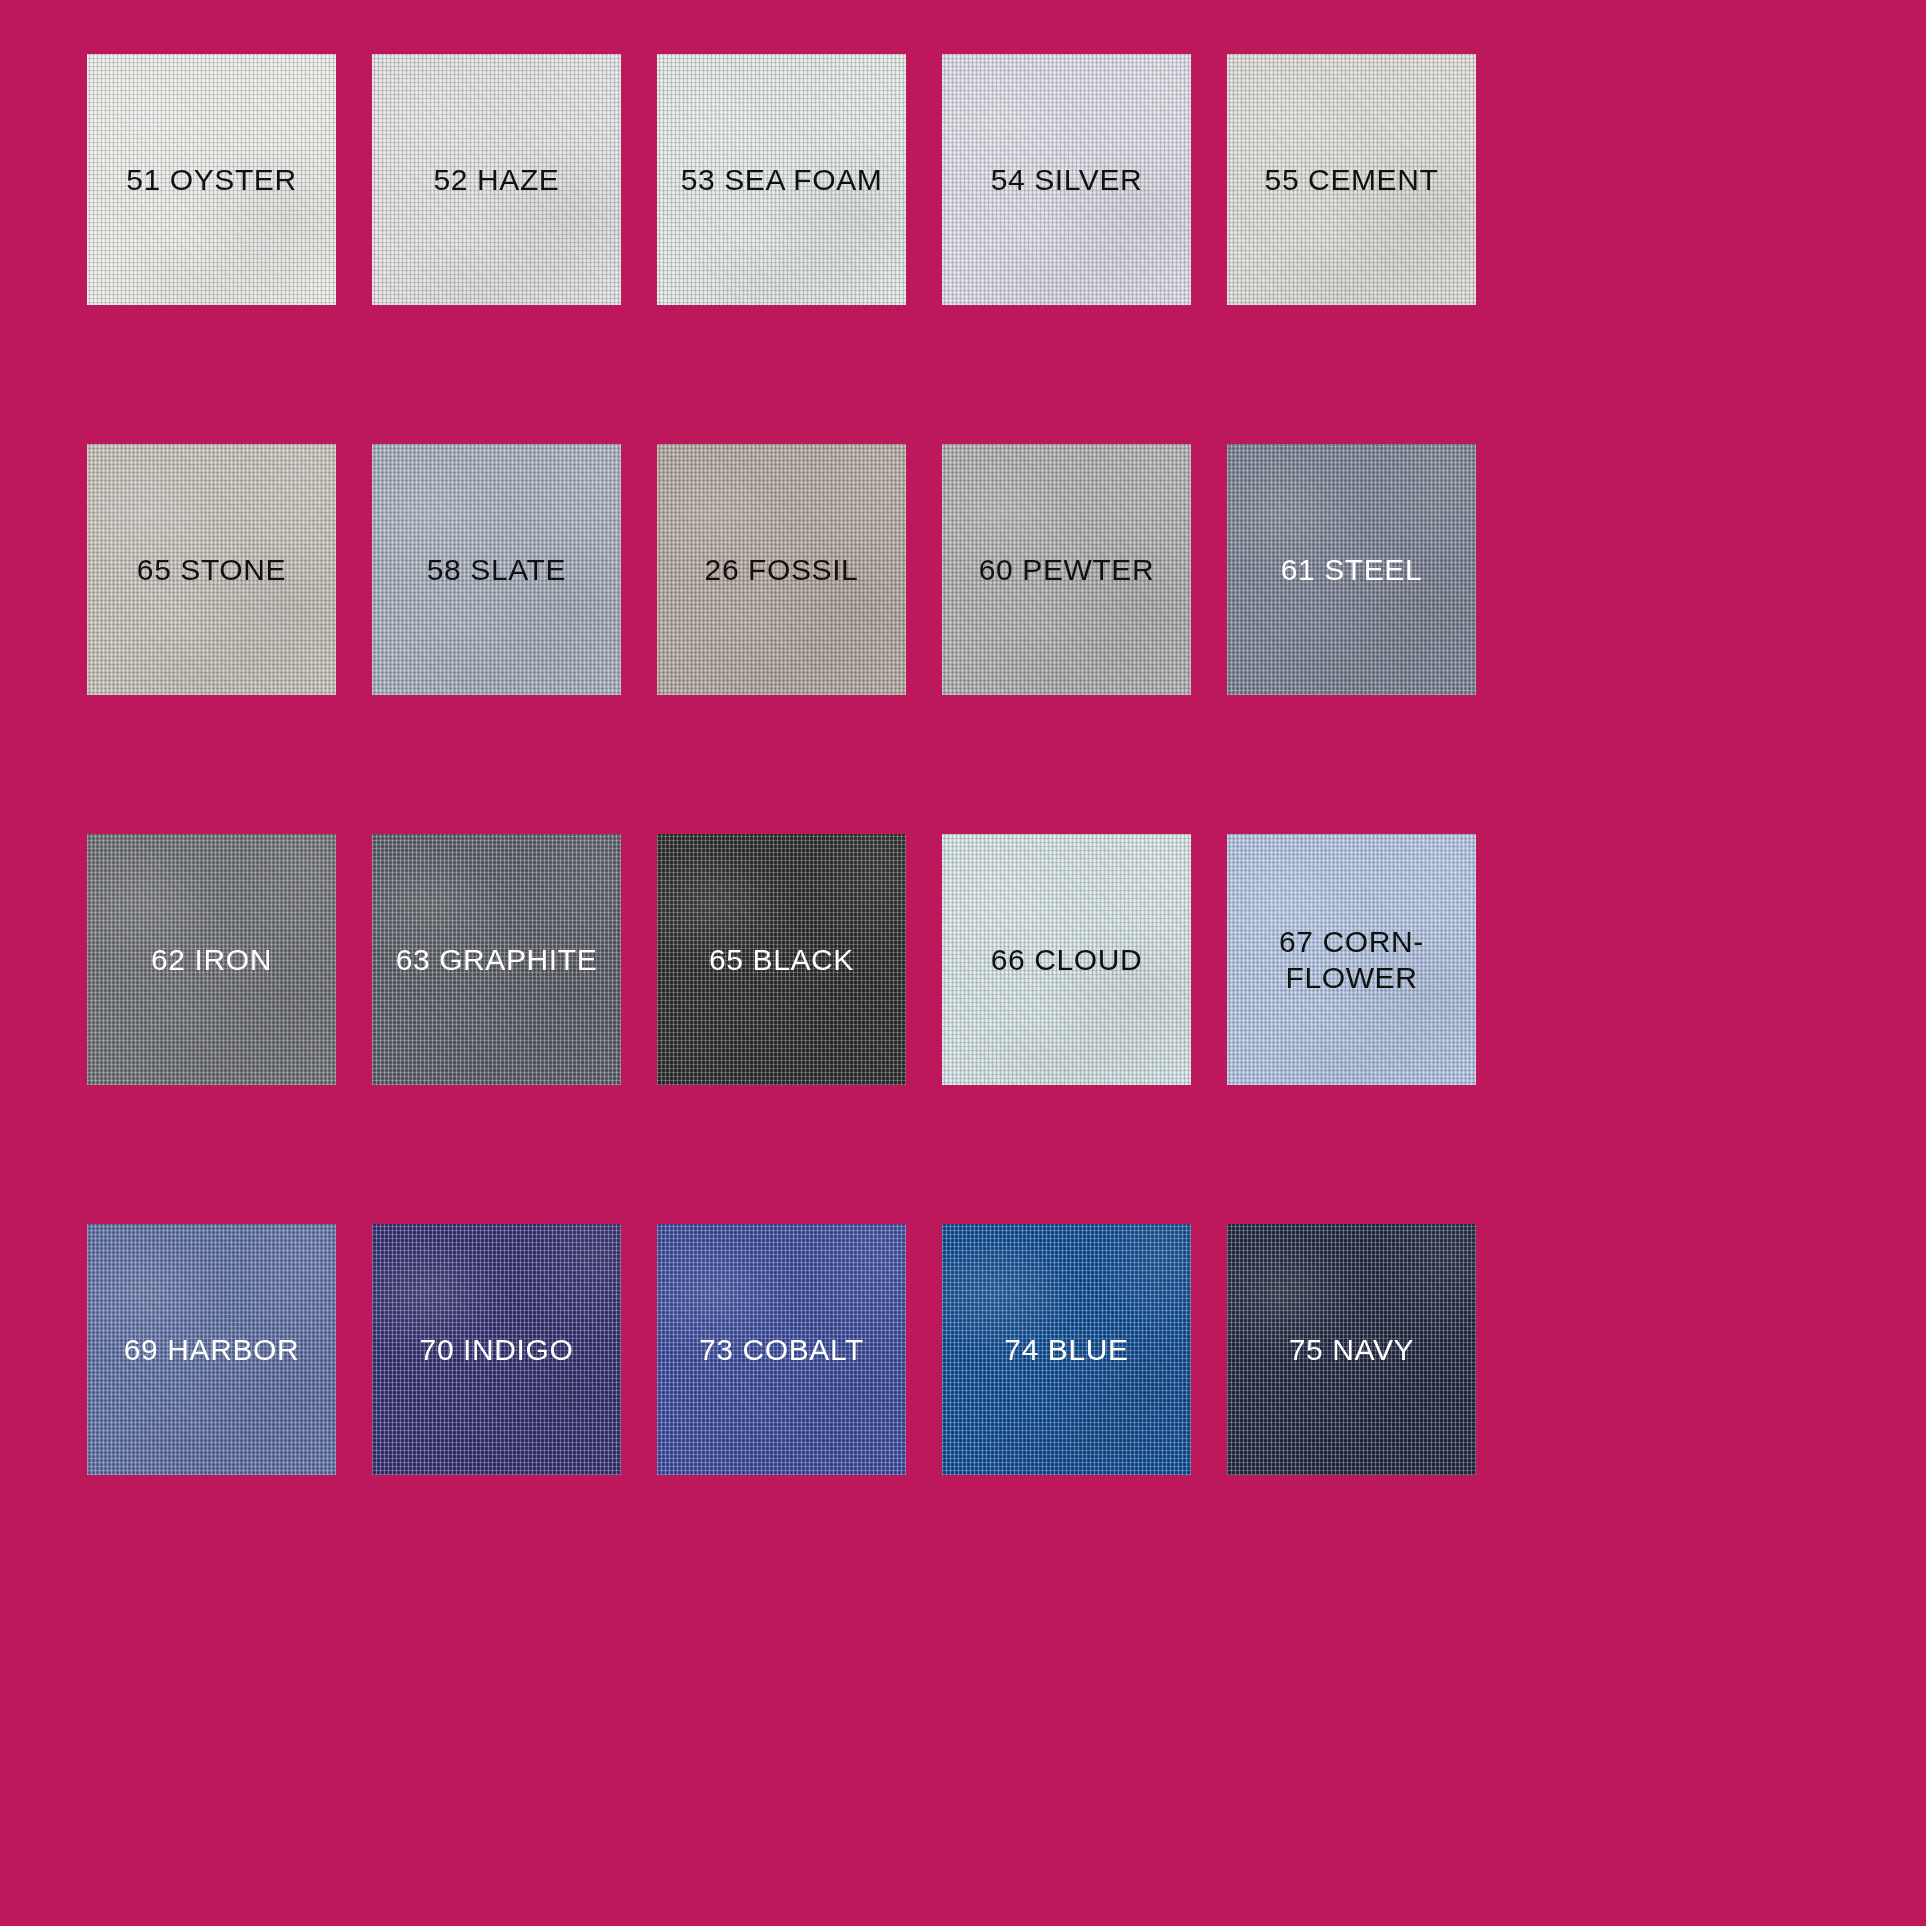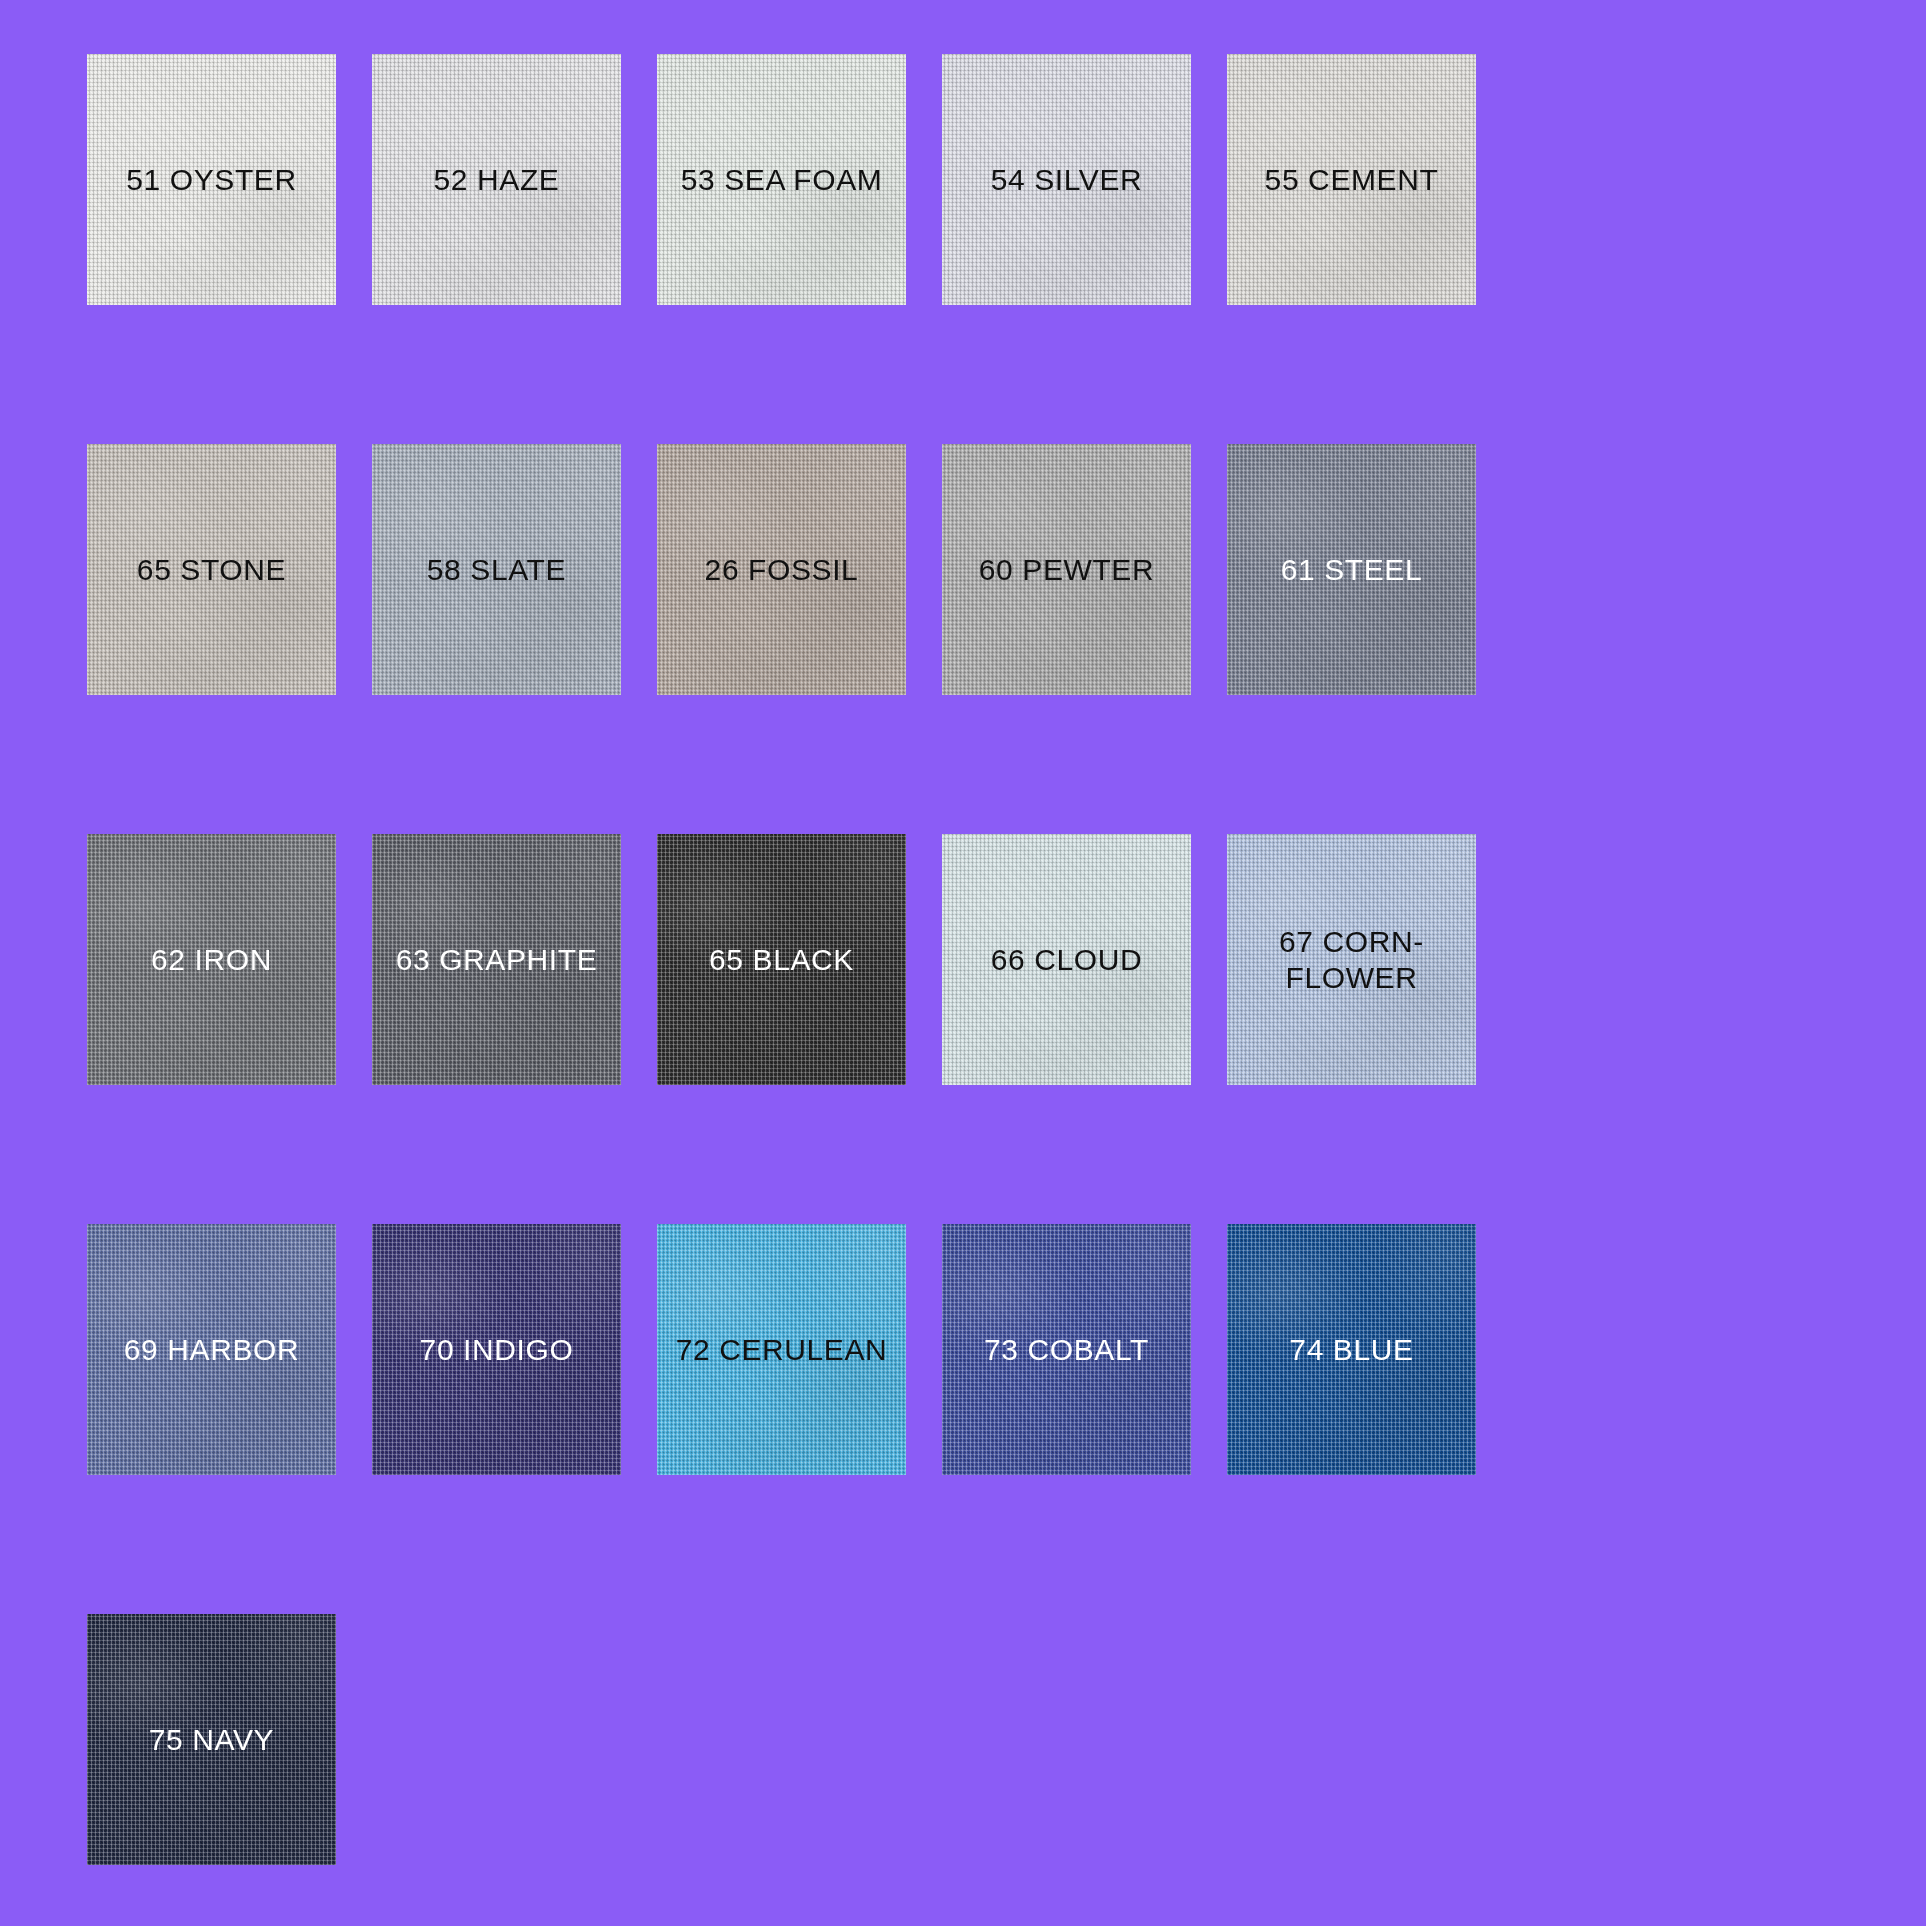--- a/index.html
+++ b/index.html
@@ -13,21 +13,21 @@
     height: 1927px;
     font-family: "Liberation Sans", sans-serif;
     -webkit-font-smoothing: antialiased;
     overflow: hidden;
   }
 
   #swatch-chart {
     position: relative;
     width: 1927px;
     height: 1927px;
-    background: #8b5cf6;
+    background: #be185d;
   }
 
   .swatch-grid {
     position: absolute;
     left: 87px;
     top: 54px;
     width: 1752px;
     height: 1812px;
     display: grid;
     grid-template-columns: repeat(5, 249px);
@@ -219,26 +219,20 @@
         <div class="swatch-mottle"></div>
         <div class="swatch-label light">69 HARBOR</div>
       </div>
       <div class="swatch">
         <div class="swatch-fill" style="background: rgb(52, 48, 113);"></div>
         <div class="swatch-weave"></div>
         <div class="swatch-mottle"></div>
         <div class="swatch-label light">70 INDIGO</div>
       </div>
       <div class="swatch">
-        <div class="swatch-fill" style="background: rgb(69, 180, 228);"></div>
-        <div class="swatch-weave"></div>
-        <div class="swatch-mottle"></div>
-        <div class="swatch-label dark">72 CERULEAN</div>
-      </div>
-      <div class="swatch">
         <div class="swatch-fill" style="background: rgb(58, 75, 158);"></div>
         <div class="swatch-weave"></div>
         <div class="swatch-mottle"></div>
         <div class="swatch-label light">73 COBALT</div>
       </div>
       <div class="swatch">
         <div class="swatch-fill" style="background: rgb(15, 77, 148);"></div>
         <div class="swatch-weave"></div>
         <div class="swatch-mottle"></div>
         <div class="swatch-label light">74 BLUE</div>

